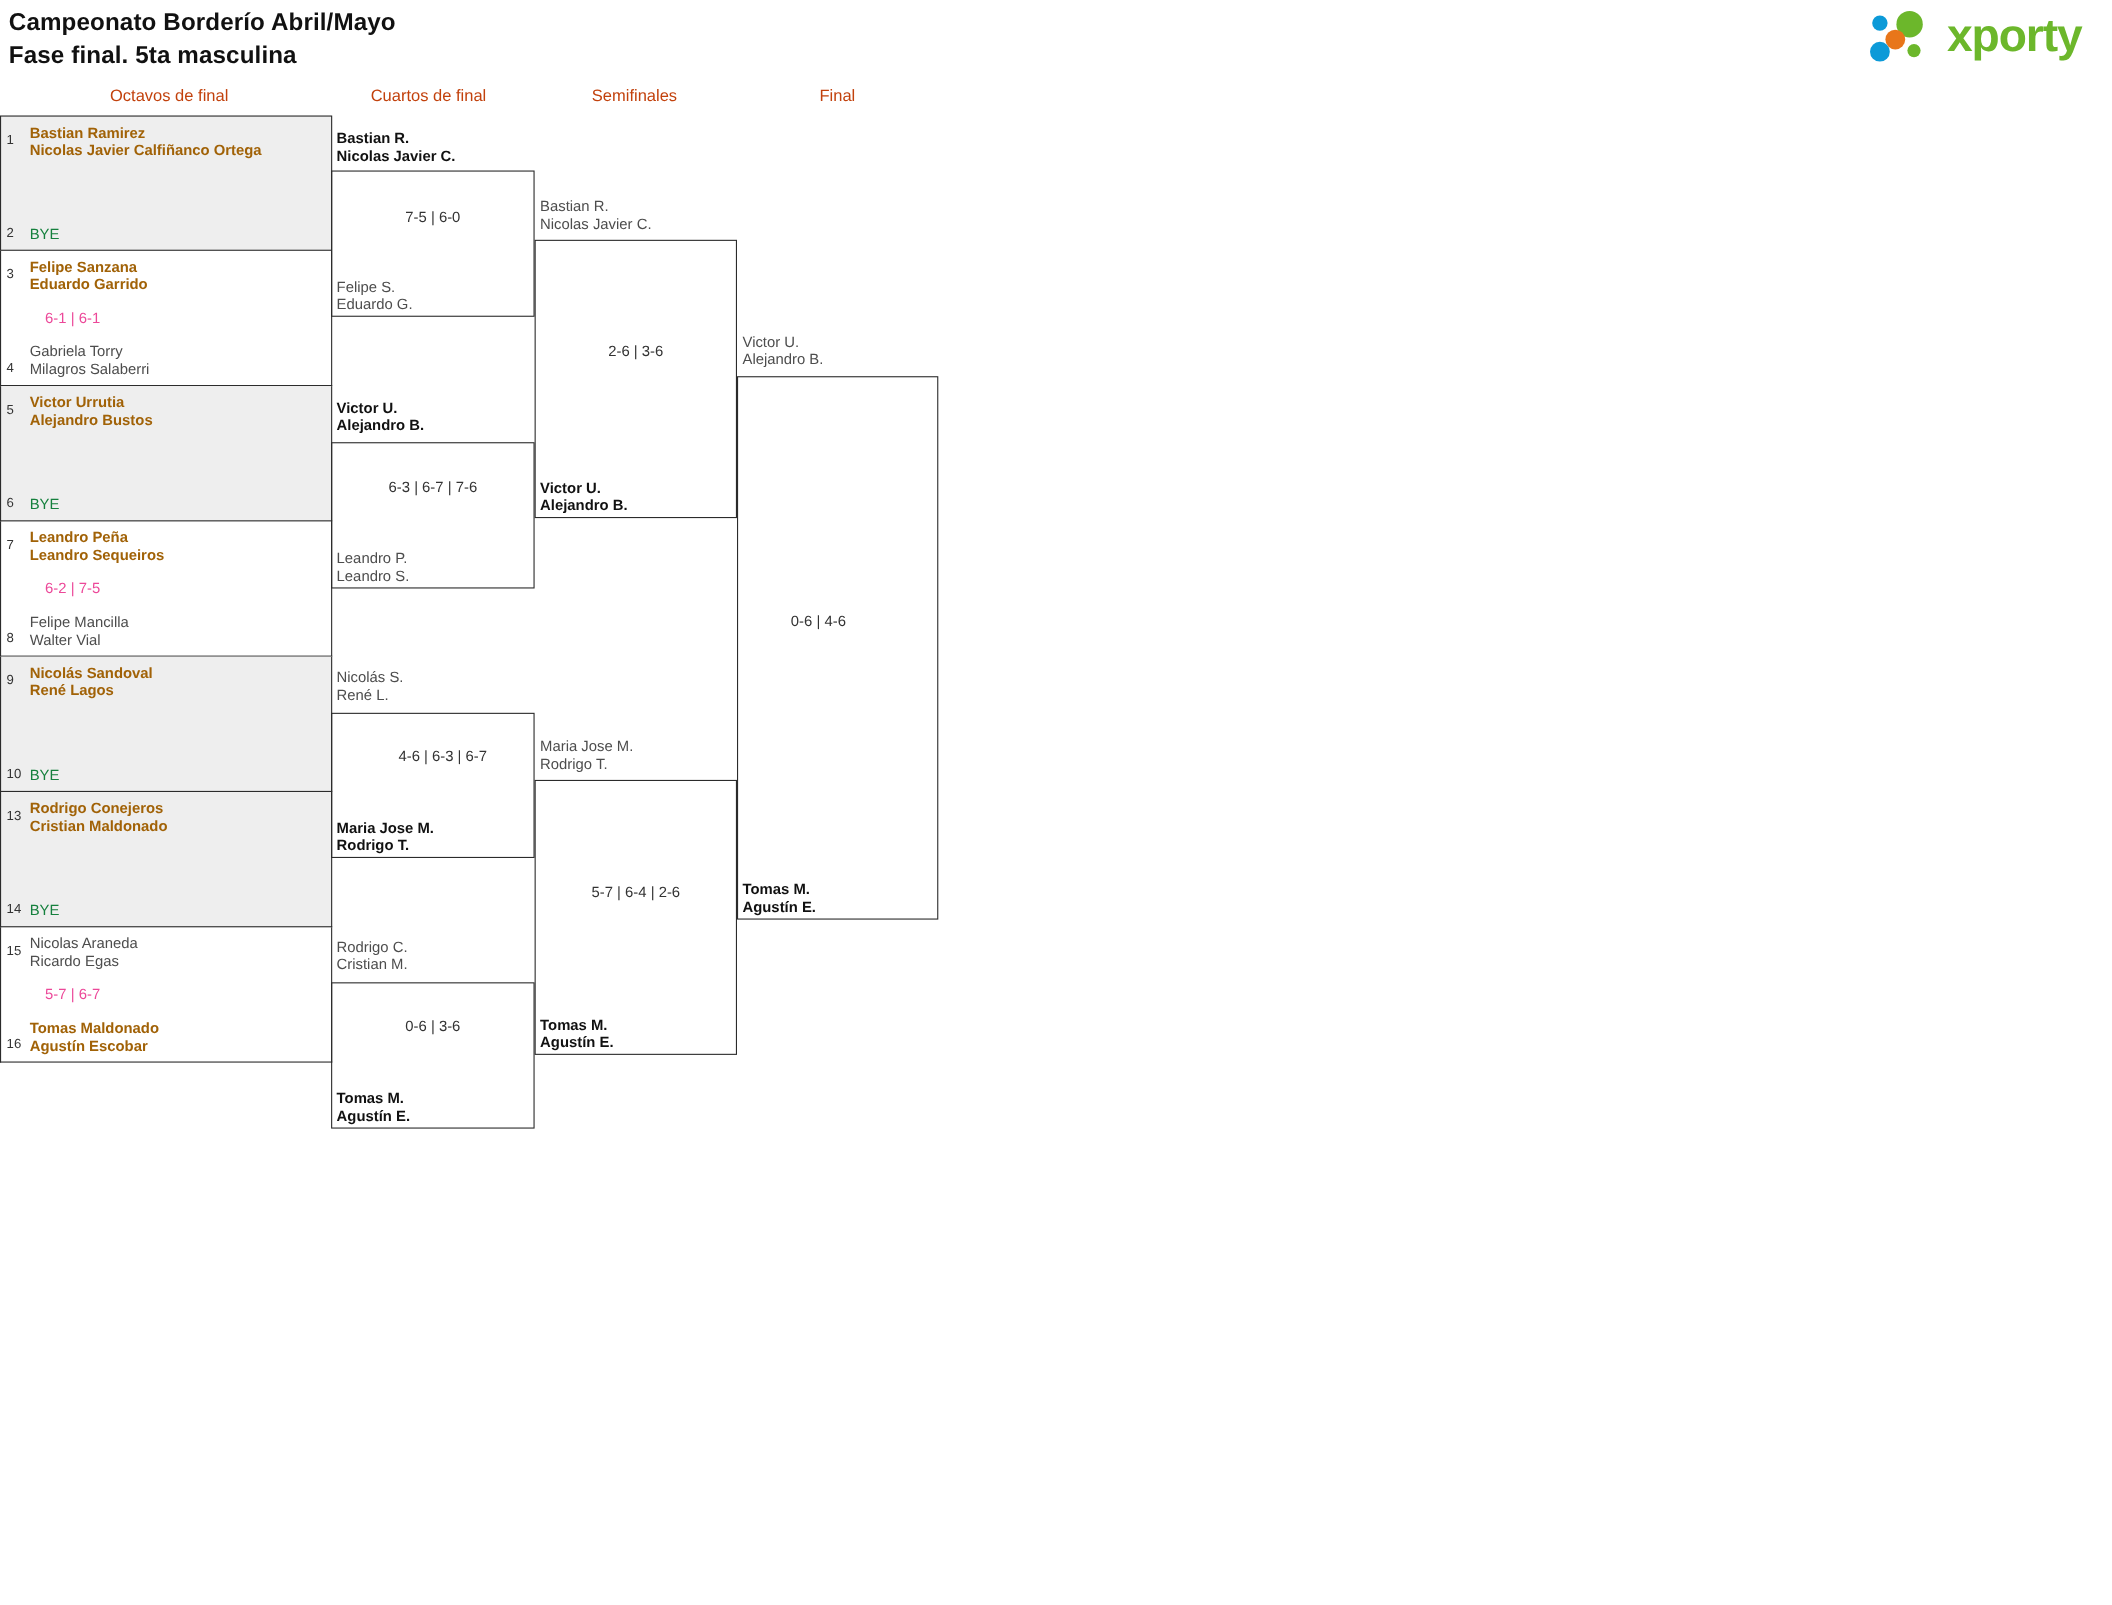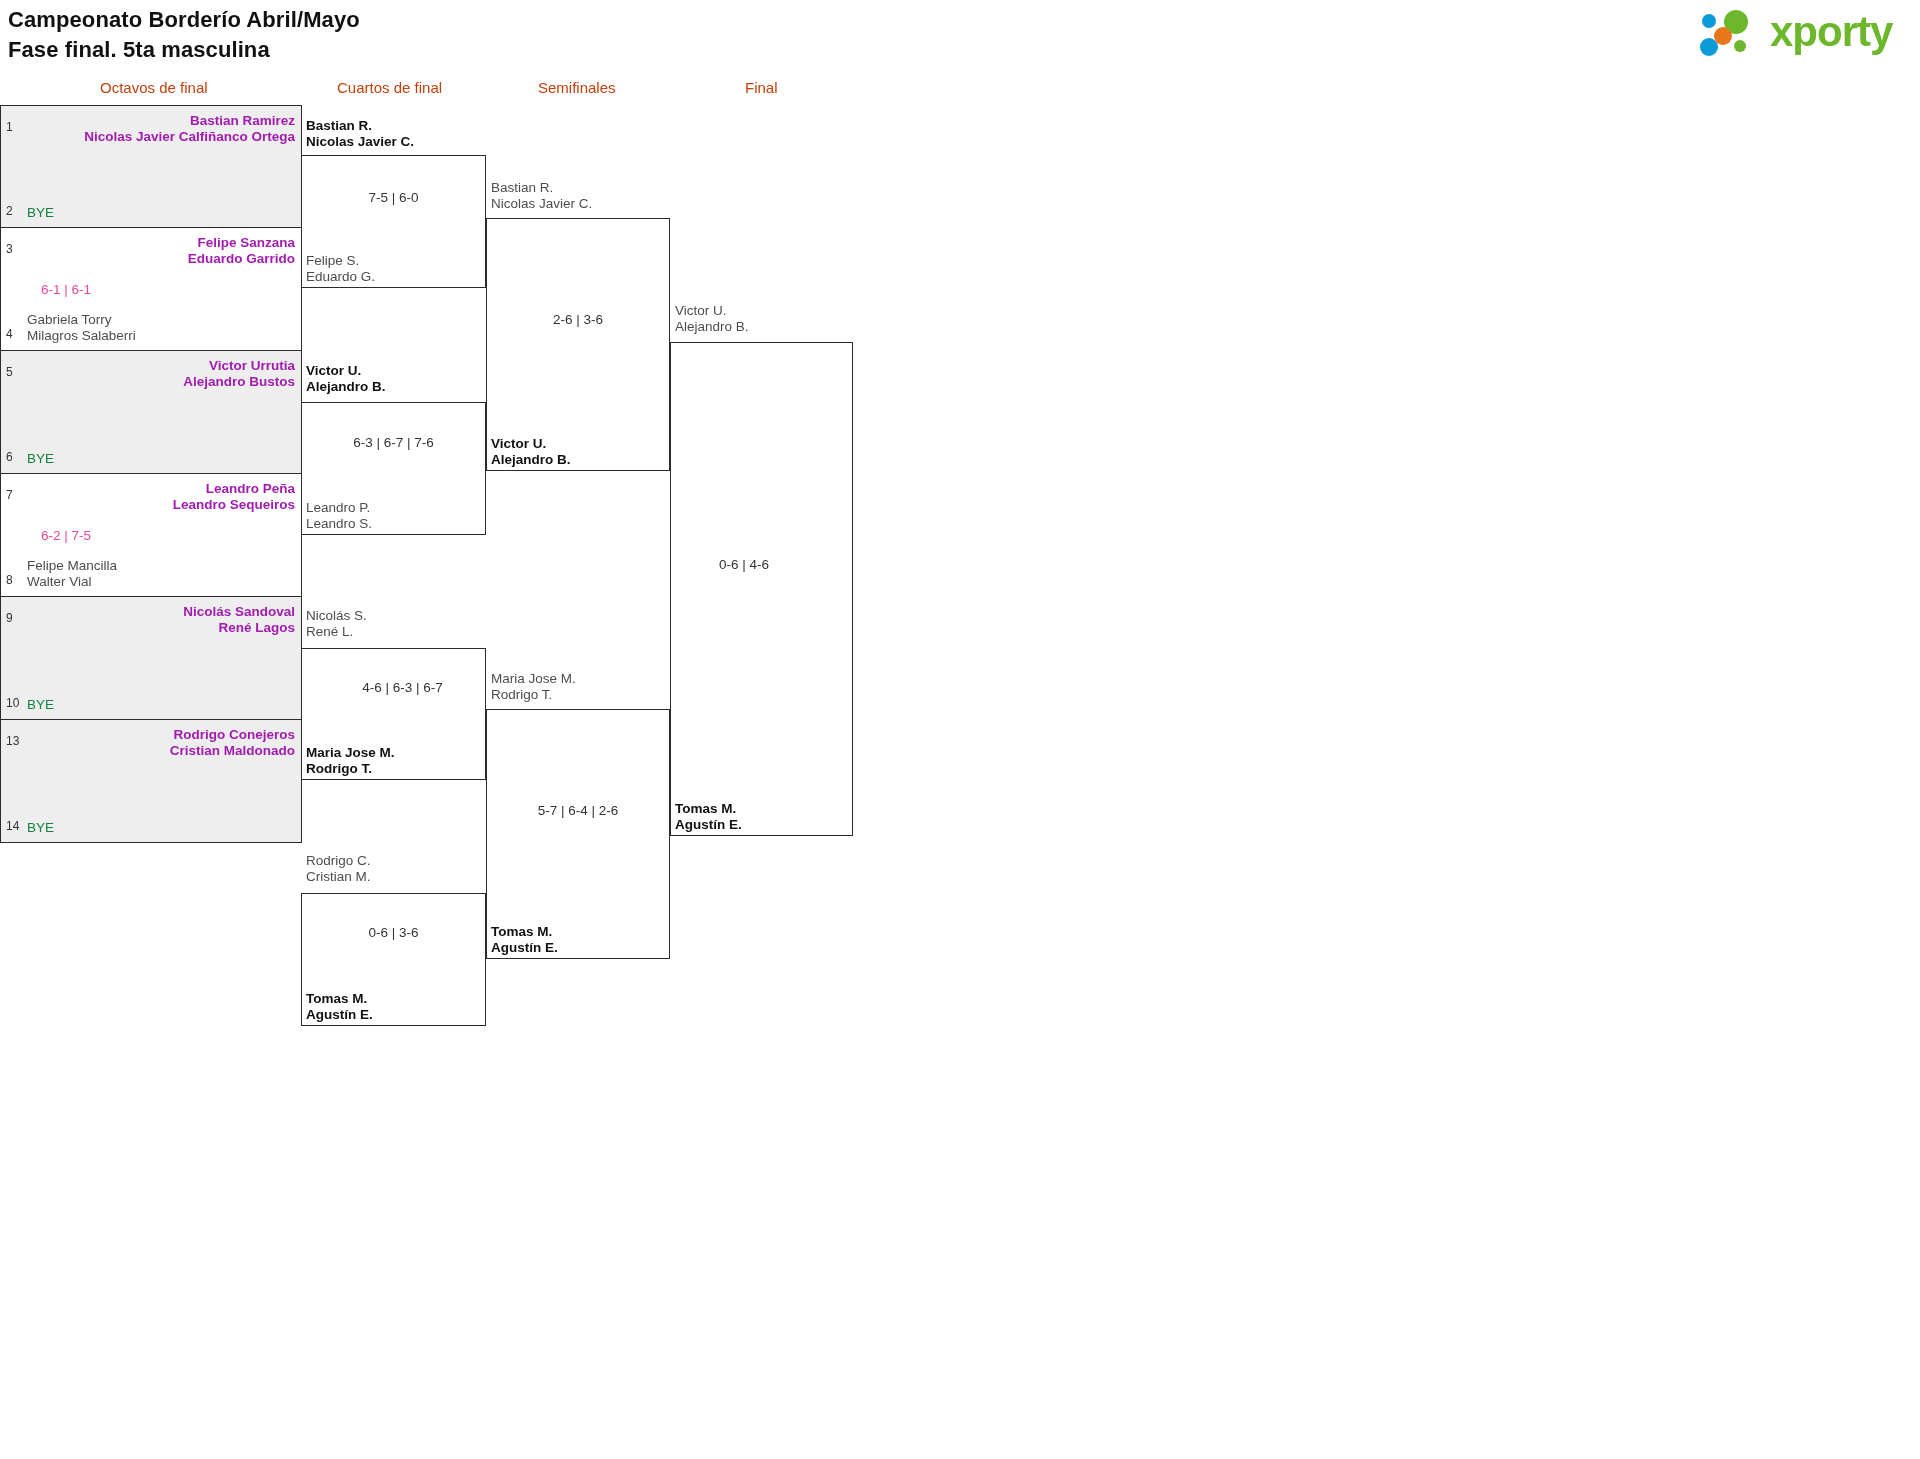--- a/index.html
+++ b/index.html
@@ -49,21 +49,21 @@
   .r1-match.shaded { background: #eeeeee; }
   .r1-seed {
     position: absolute; left: 5px; width: 20px;
     font-size: 12px; color: #333333; text-align: left;
   }
   .r1-team {
     position: absolute; left: 26px; right: 6px;
     font-size: 13.5px; line-height: 15.5px;
   }
   .r1-team .nm { display: block; white-space: nowrap; }
-  .r1-team.winner .nm { font-weight: bold; color: #a21caf; text-align: right; }
+  .r1-team.winner .nm { font-weight: bold; color: #a16207; }
   .r1-team.loser  .nm { font-weight: normal; color: #4d4d4d; }
   .r1-team.bye    .nm { font-weight: normal; color: #15803d; }
   .slot-top    { top: 7px; }
   .slot-bottom { bottom: 7px; }
   .seed-top    { top: 14px; }
   .seed-bottom { bottom: 9px; }
   .r1-score {
     position: absolute; left: 0; right: 0; top: 50%;
     transform: translateY(-50%);
     text-align: left; font-size: 13.5px; color: #ec4899;
@@ -174,20 +174,33 @@
         <div class="r1-seed seed-top">13</div>
         <div class="r1-seed seed-bottom">14</div>
         <div class="r1-team slot-top winner">
           <span class="nm">Rodrigo Conejeros</span>
           <span class="nm">Cristian Maldonado</span>
         </div>
         <div class="r1-team slot-bottom bye">
           <span class="nm">BYE</span>
         </div>
       </div>
+      <div class="r1-match">
+        <div class="r1-seed seed-top">15</div>
+        <div class="r1-seed seed-bottom">16</div>
+        <div class="r1-team slot-top loser">
+          <span class="nm">Nicolas Araneda</span>
+          <span class="nm">Ricardo Egas</span>
+        </div>
+        <div class="r1-team slot-bottom winner">
+          <span class="nm">Tomas Maldonado</span>
+          <span class="nm">Agustín Escobar</span>
+        </div>
+        <div class="r1-score">5-7 | 6-7</div>
+      </div>
     </div>
 
   <div id="later-rounds">
       <div class="m-box" style="left: 301px; top: 155px; width: 185px; height: 133px; border-width: 1px; border-style: solid; border-color: rgb(43, 43, 43);"></div>
       <div class="m-team winner" style="left: 306px; top: 118px;">
         <span class="nm">Bastian R.</span>
         <span class="nm">Nicolas Javier C.</span>
       </div>
       <div class="m-team loser" style="left: 306px; top: 253px;">
         <span class="nm">Felipe S.</span>

